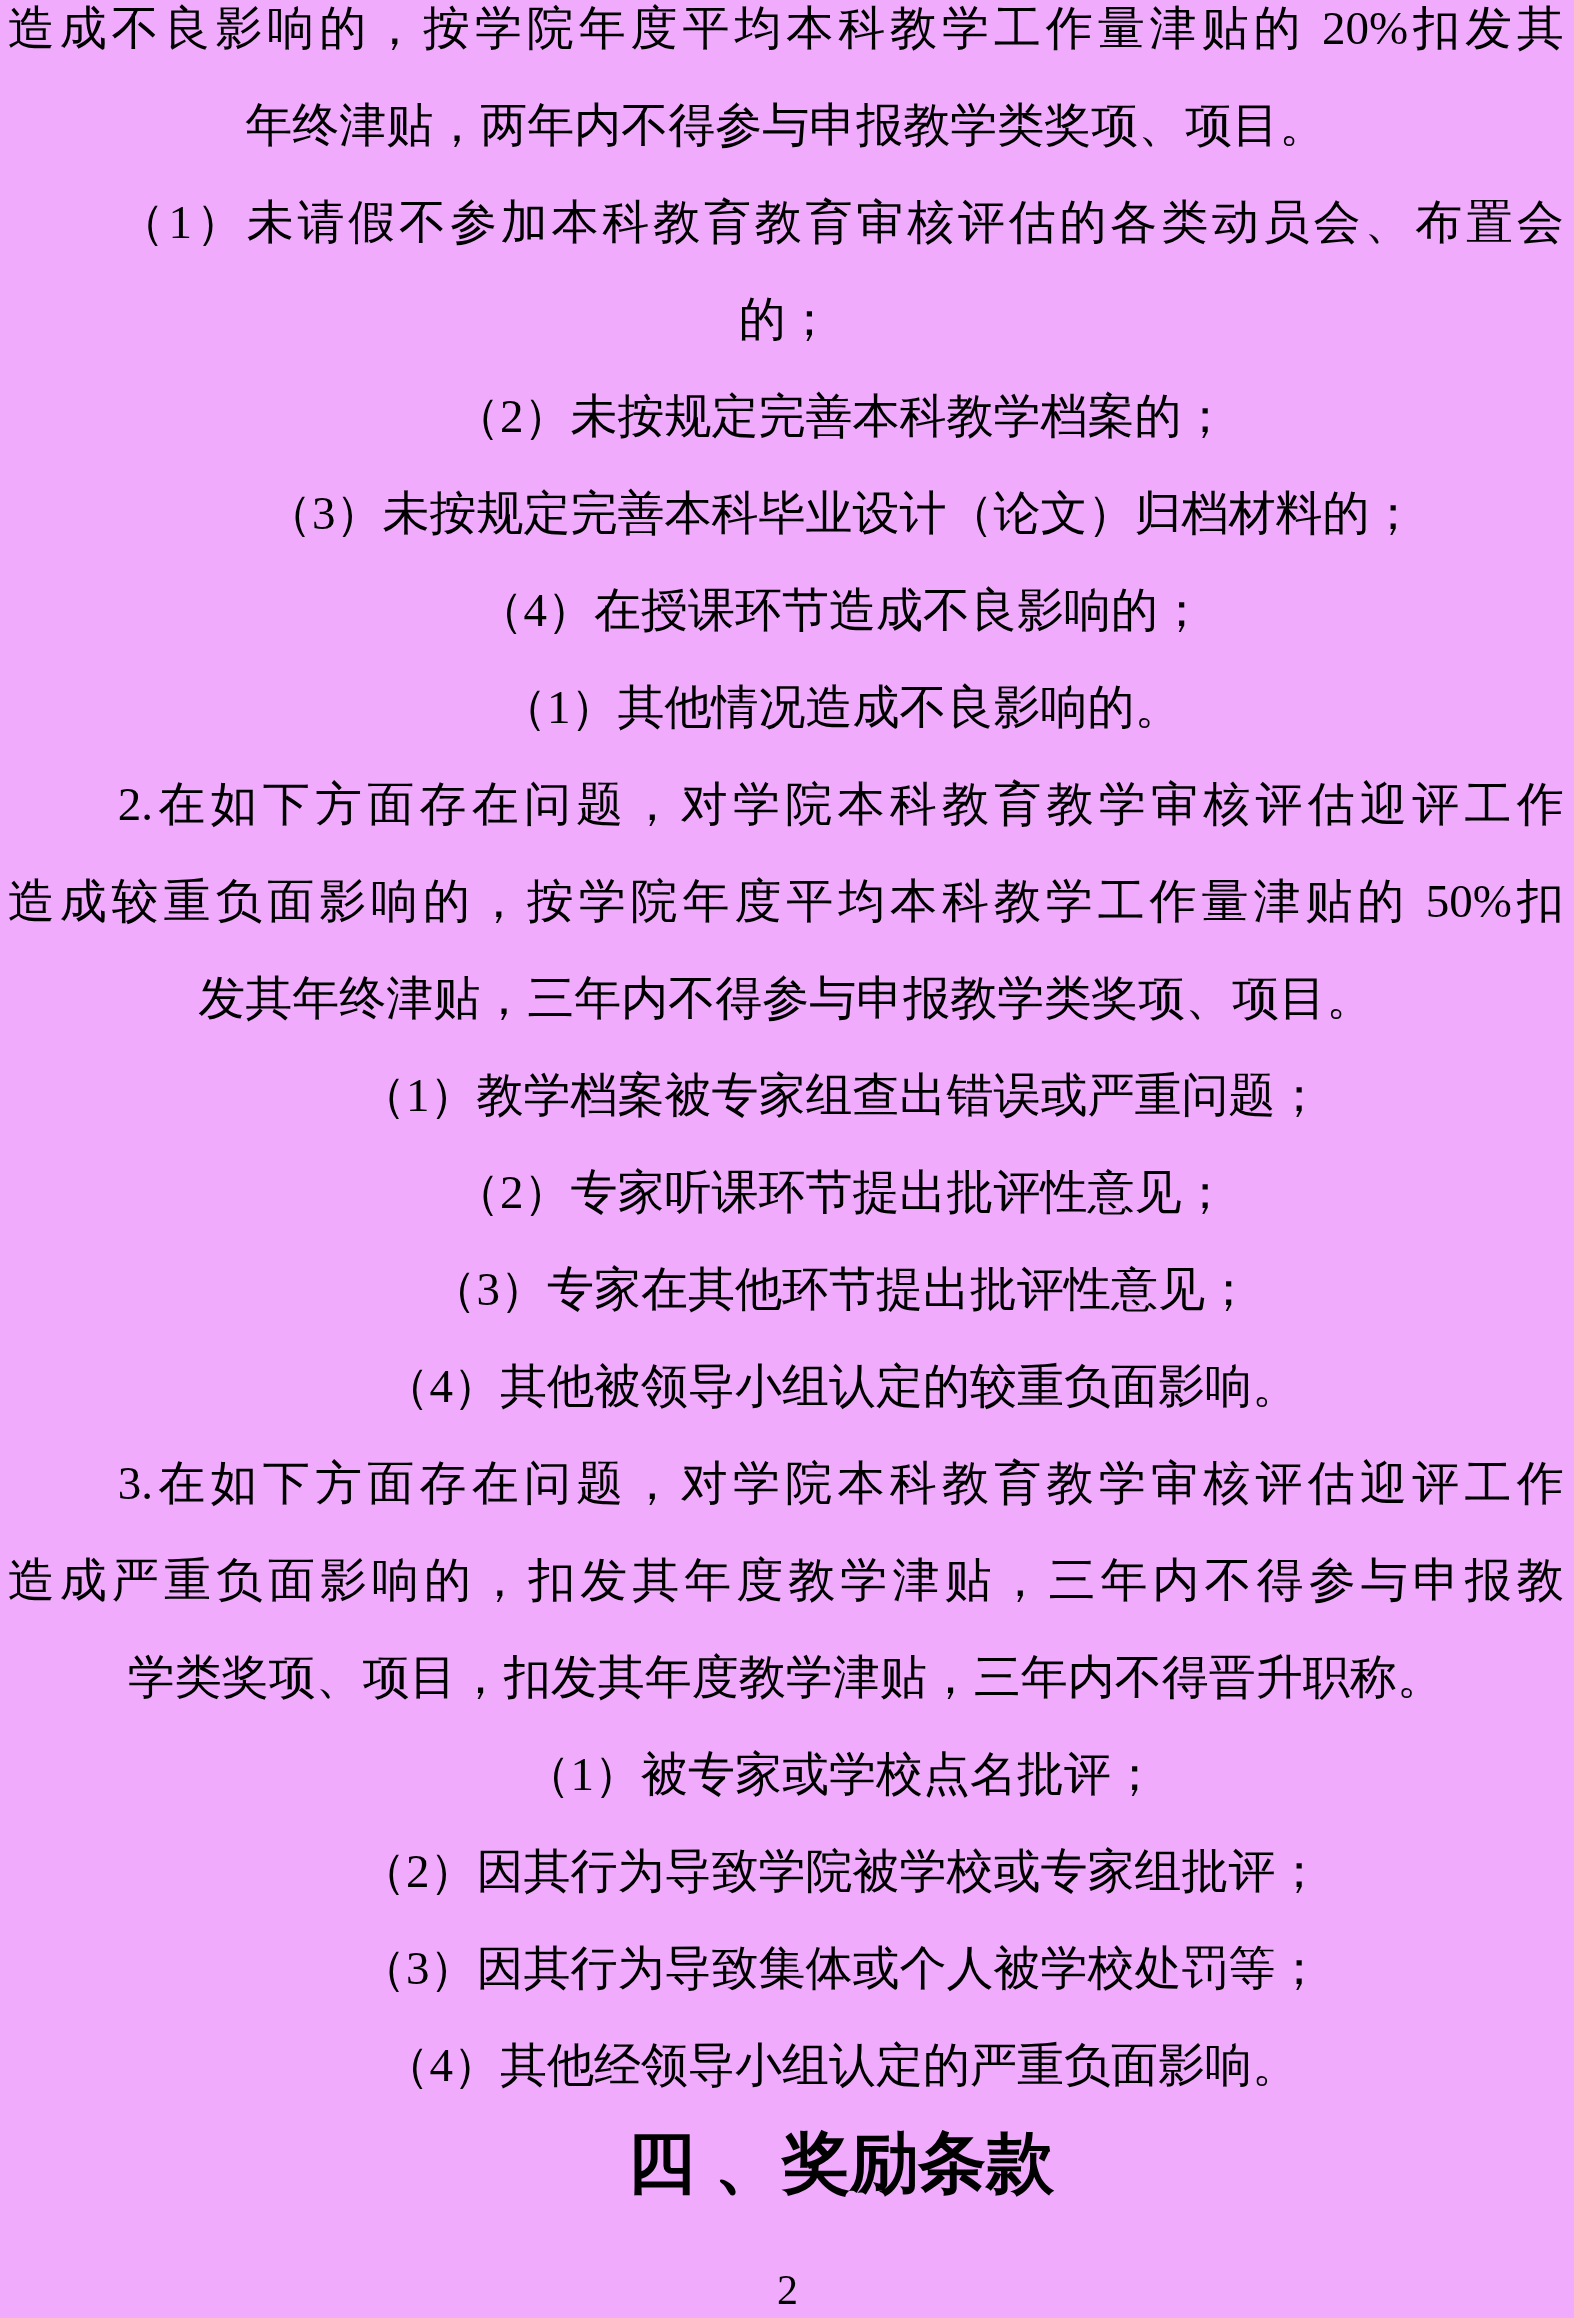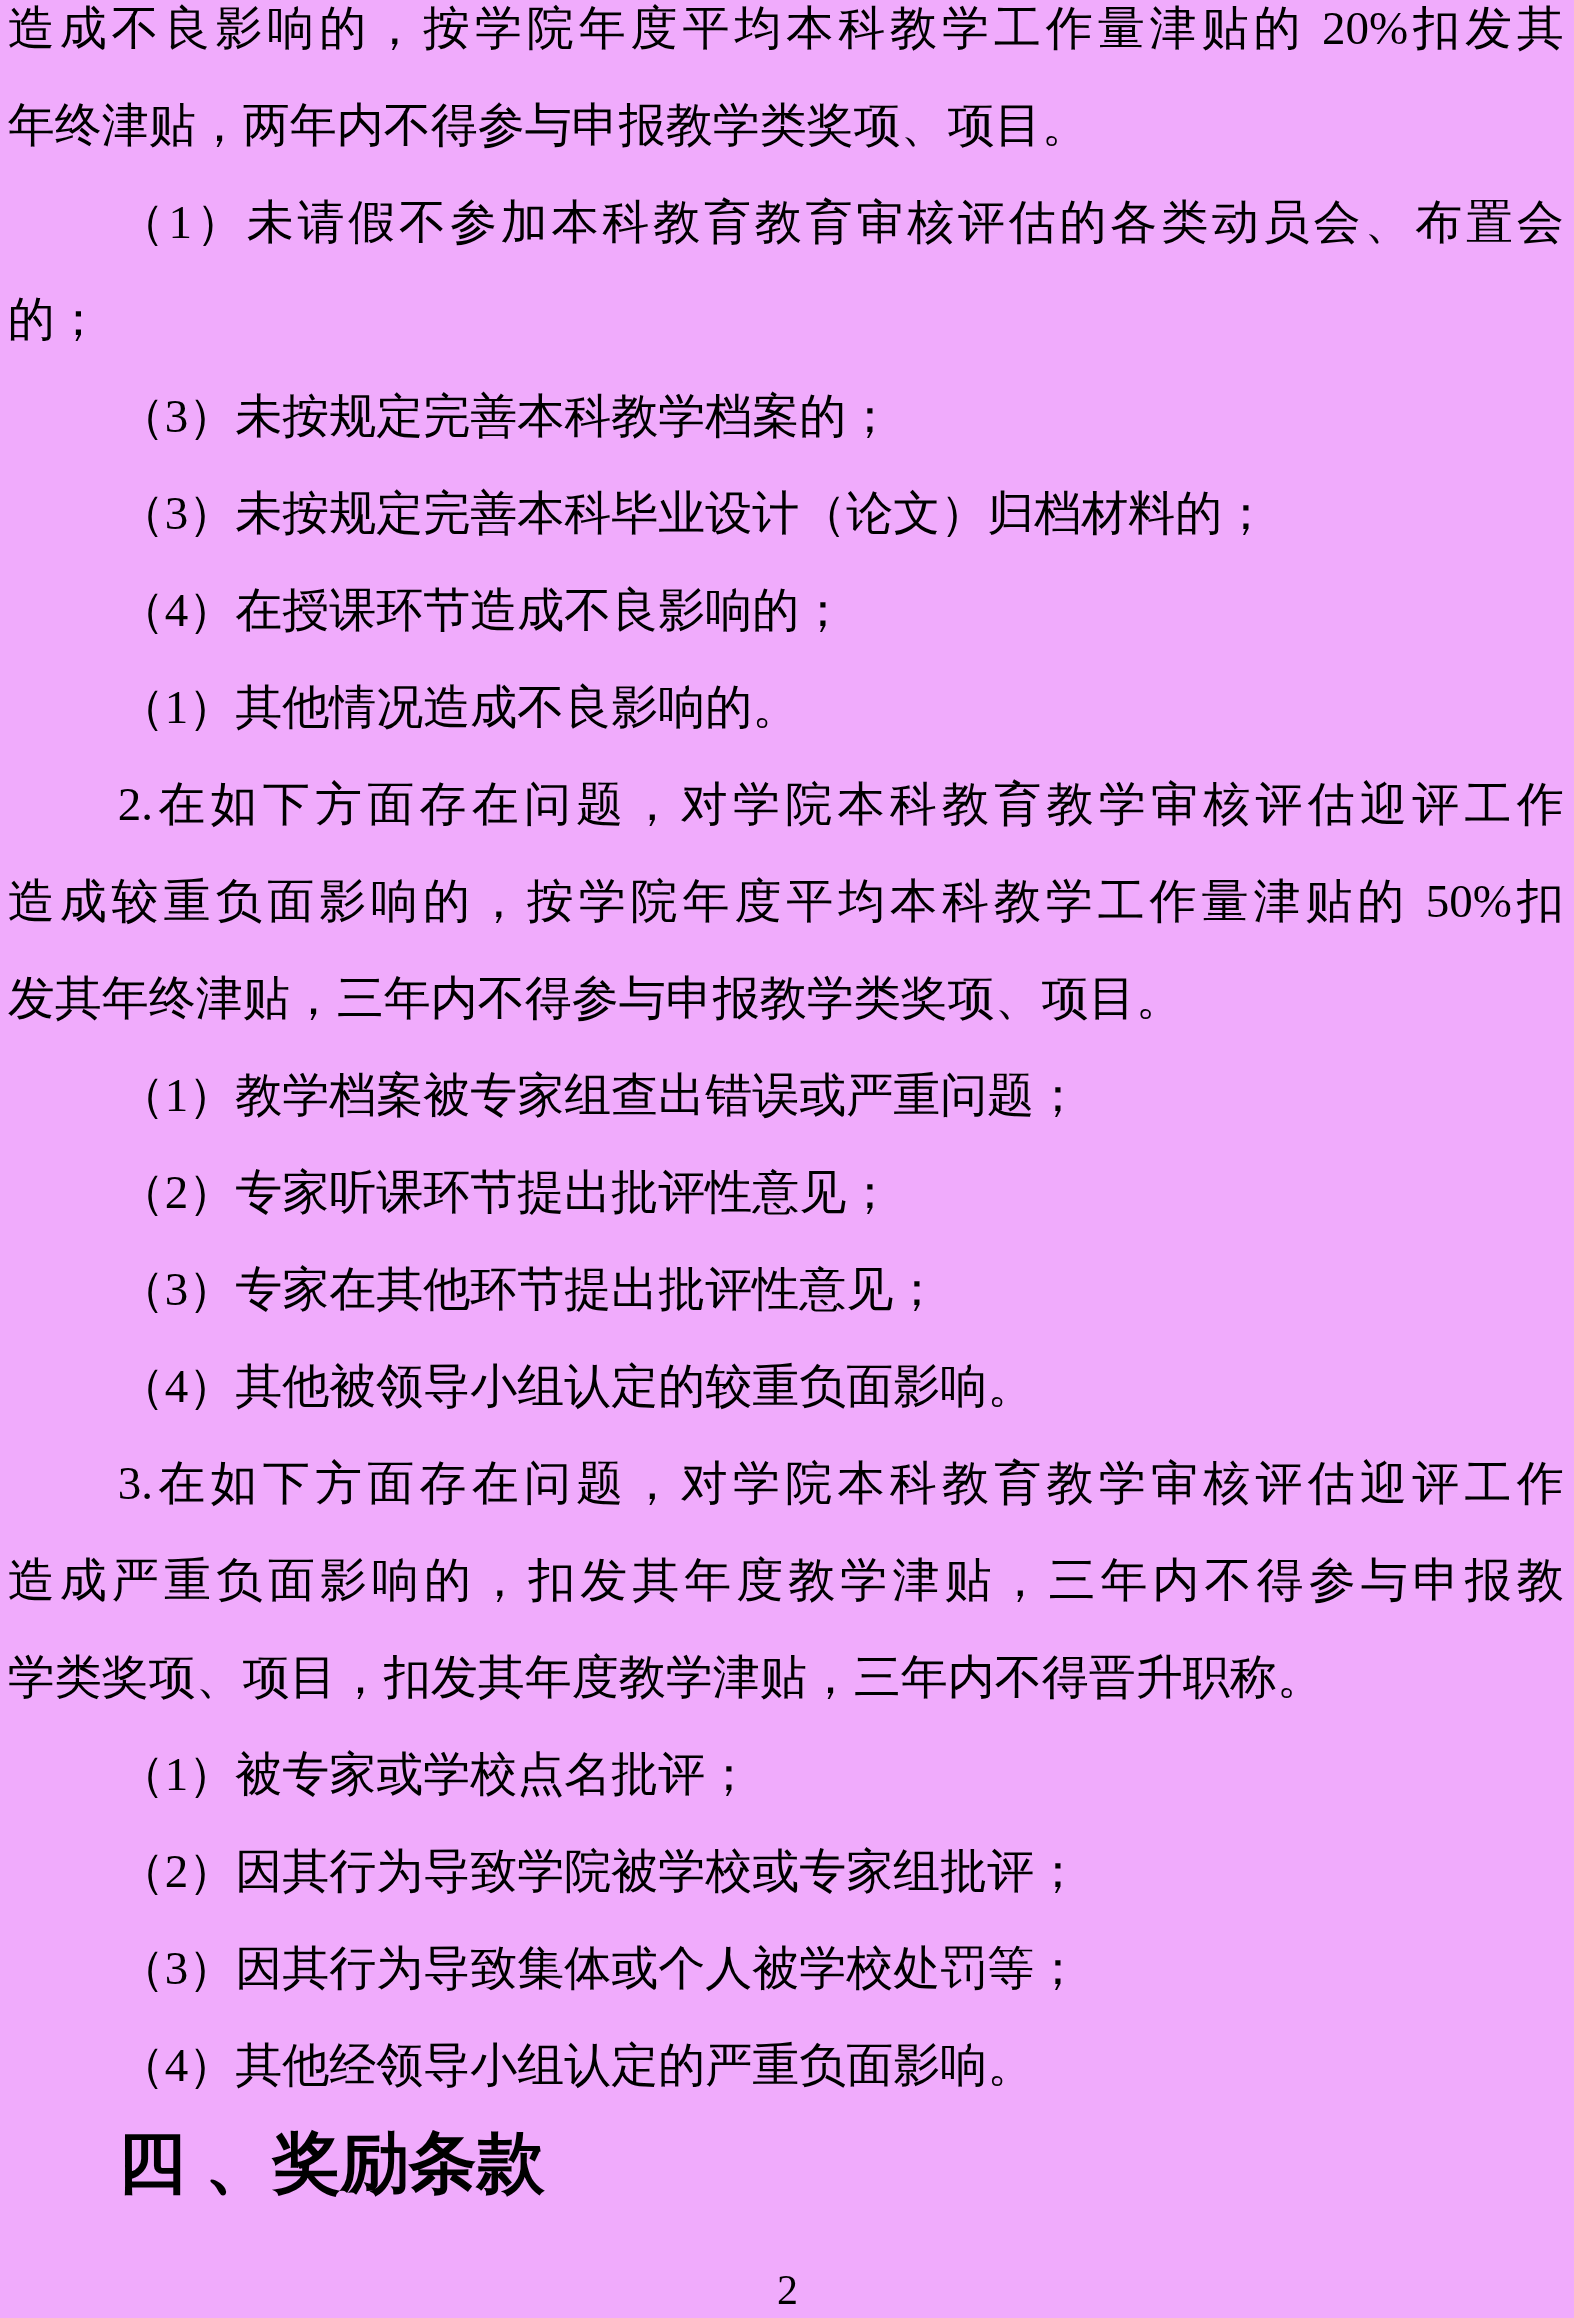--- a/index.html
+++ b/index.html
@@ -25,21 +25,21 @@
     top: -20px;
     width: 1556px;
     font-family: "Liberation Serif", serif;
     font-size: 47px;
     line-height: 97px;
     color: #000000;
   }
   .line {
     height: 97px;
     overflow: hidden;
-    text-align: left;
+    text-align: center;
   }
   .full {
     text-align: justify;
     text-align-last: justify;
   }
   .item, .para {
     text-indent: 110px;
   }
   .heading {
     text-indent: 110px;
@@ -60,21 +60,21 @@
 </style>
 </head>
 <body>
 
 <div class="page">
   <div class="content">
     <div class="line cont full">造成不良影响的，按学院年度平均本科教学工作量津贴的 20%扣发其</div>
     <div class="line cont">年终津贴，两年内不得参与申报教学类奖项、项目。</div>
     <div class="line item full">（1）未请假不参加本科教育教育审核评估的各类动员会、布置会</div>
     <div class="line cont">的；</div>
-    <div class="line item">（3）未按规定完善本科教学档案的；</div>
+    <div class="line item">（2）未按规定完善本科教学档案的；</div>
     <div class="line item">（3）未按规定完善本科毕业设计（论文）归档材料的；</div>
     <div class="line item">（4）在授课环节造成不良影响的；</div>
     <div class="line item">（1）其他情况造成不良影响的。</div>
     <div class="line para full">2.在如下方面存在问题，对学院本科教育教学审核评估迎评工作</div>
     <div class="line cont full">造成较重负面影响的，按学院年度平均本科教学工作量津贴的 50%扣</div>
     <div class="line cont">发其年终津贴，三年内不得参与申报教学类奖项、项目。</div>
     <div class="line item">（1）教学档案被专家组查出错误或严重问题；</div>
     <div class="line item">（2）专家听课环节提出批评性意见；</div>
     <div class="line item">（3）专家在其他环节提出批评性意见；</div>
     <div class="line item">（4）其他被领导小组认定的较重负面影响。</div>

